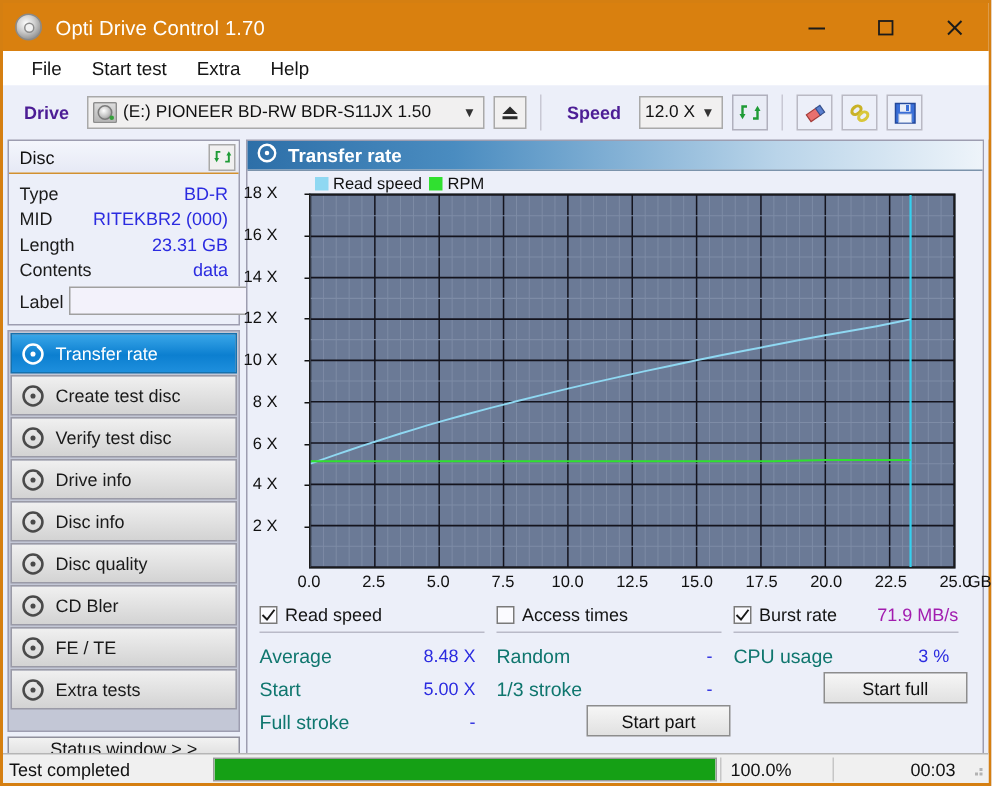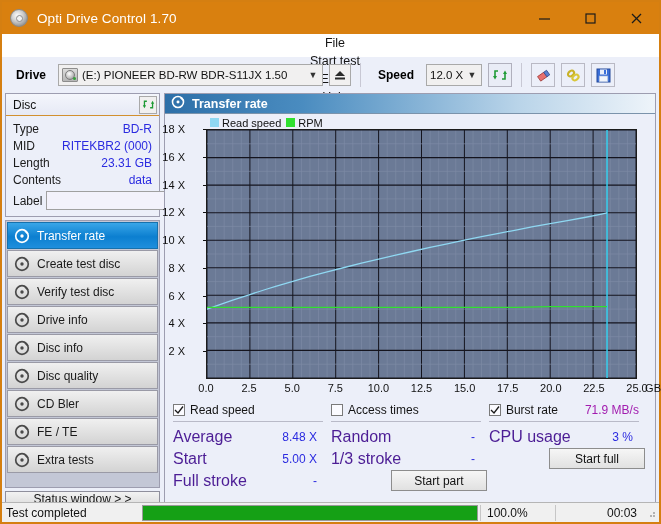--- a/index.html
+++ b/index.html
@@ -38,30 +38,30 @@
   .wbtns { position:absolute; right:0; top:0; height:32px; display:flex; }
   .wbtn {
     width:46px; height:32px; display:flex; align-items:center; justify-content:center;
     color:#1b1b1b; font-size:13px;
   }
   .wbtn svg { display:block; }
 
   
   .menubar {
     height:23px; background:#ffffff; display:flex; align-items:center;
-    padding-left:9px; gap:0px; border-bottom:0;flex-direction:column;
+    padding-left:9px; gap:0px; border-bottom:0;
   }
   .menuitem { padding:2px 10px; font-size:12.5px; color:#141414; }
 
   
   .toolbar {
     height:36px; background:#eceff9; display:flex; align-items:center;
     padding:0 6px; gap:6px;
   }
-  .tb-label { font-weight:bold; font-size:12px; color:#000000; padding:0 6px 0 8px; }
+  .tb-label { font-weight:bold; font-size:12px; color:#4c1d95; padding:0 6px 0 8px; }
   .combo {
     height:22px; background:#f1f0f0; border:1px solid #a9a9a9;
     display:flex; align-items:center; padding:0 2px 0 3px; position:relative;
   }
   .drive-combo { width:265px; }
   .drive-ico {
     width:16px; height:14px; flex:0 0 auto; margin-right:4px;
     background:linear-gradient(#dcdcdc,#b6b6b6); border:1px solid #8d8d8d;
     border-radius:1px; position:relative;
   }
@@ -176,21 +176,21 @@
   .cbrow { margin-bottom:2px; }
   .cb {
     width:12px; height:12px; border:1px solid #7a7a7a; background:#fbfbff;
     display:inline-flex; align-items:center; justify-content:center; margin-right:5px; flex:0 0 auto;
   }
   .cb svg { display:block; }
   .cb-label { font-size:12px; color:#141414; }
   .val-blue { color:#a21caf; font-size:12px; margin-left:auto; padding-right:8px; }
   .hr { height:1px; background:#b9bac8; margin:2px 8px 4px 0; }
   .dline { display:flex; align-items:center; height:22px; }
-  .dline .k { font-size:16px; color:#4c1d95; }
+  .dline .k { font-size:13px; color:#0f766e; }
   .dline .v { margin-left:auto; color:#2b2be0; font-size:12px; padding-right:14px; }
   .dline .v.dash { color:#2b2be0; }
   .btncol { width:33.33%; display:flex; flex-direction:column; align-items:flex-end; gap:3px; padding-right:2px; }
   .gobtn {
     width:96px; height:21px; border:1px solid #8d8d8d;
     background:linear-gradient(#f6f6f6,#e1e1e1);
     display:flex; align-items:center; justify-content:center; font-size:12px; color:#111;
   }
 
   

